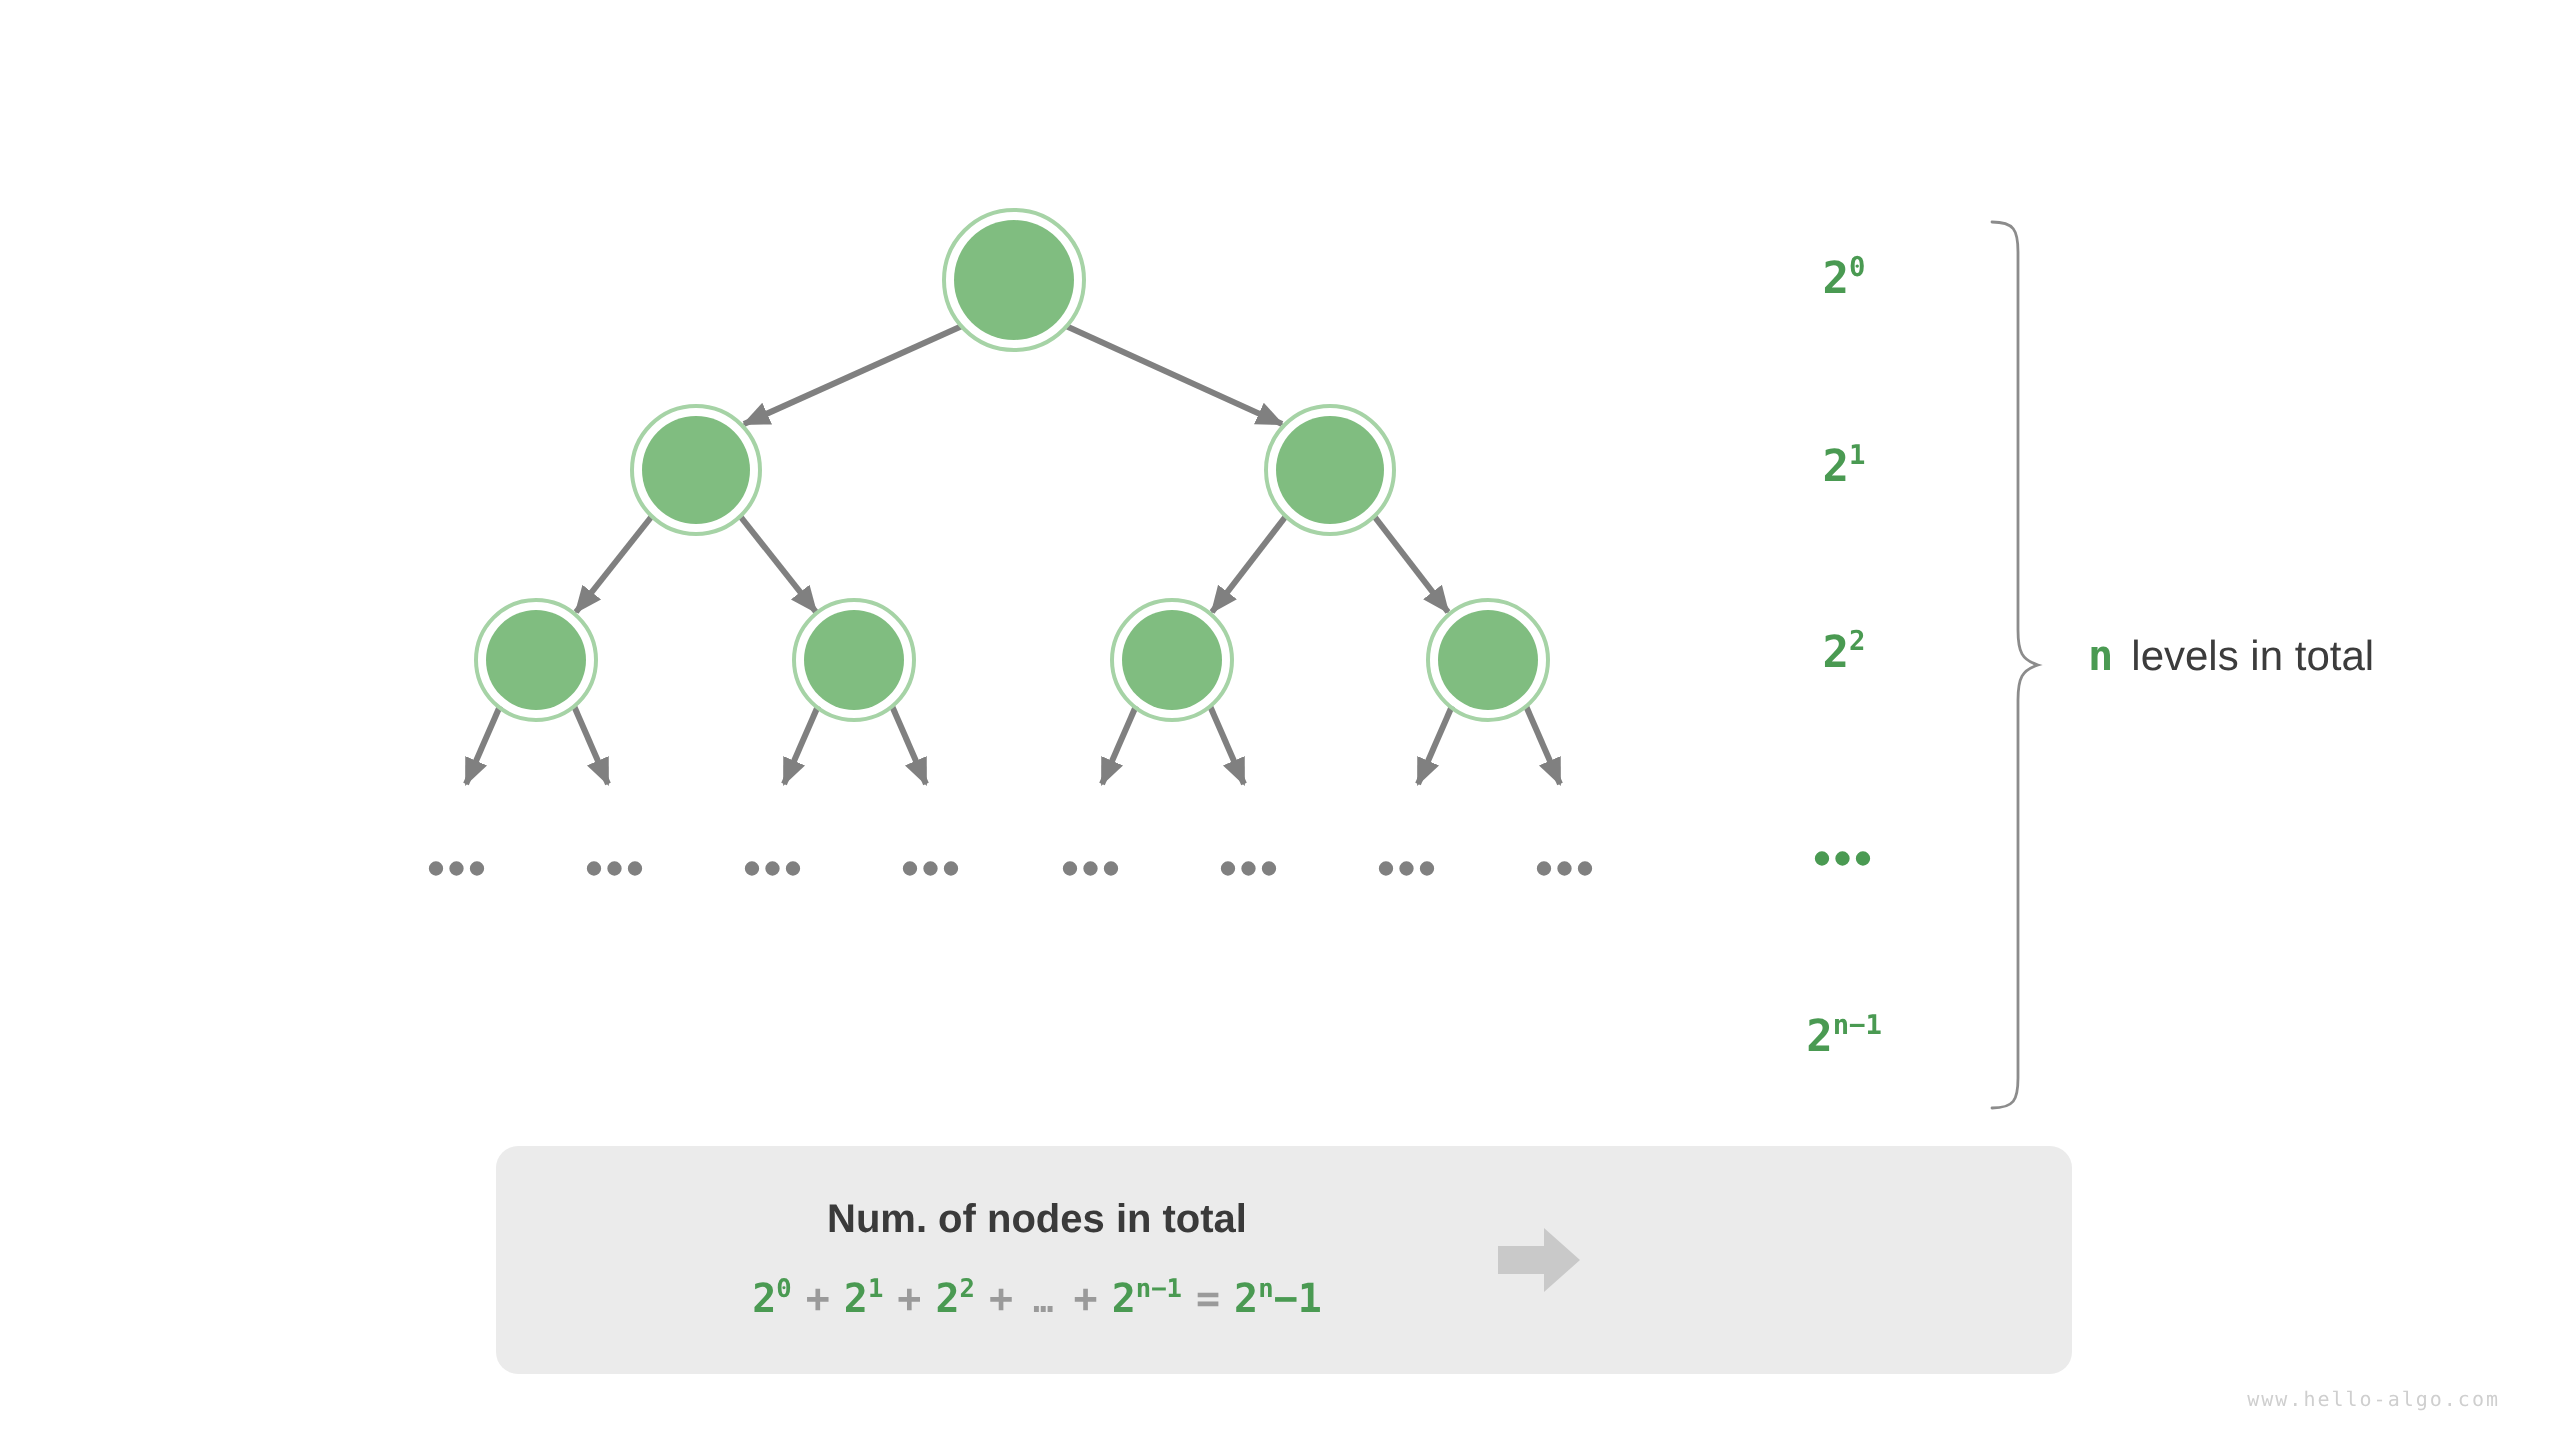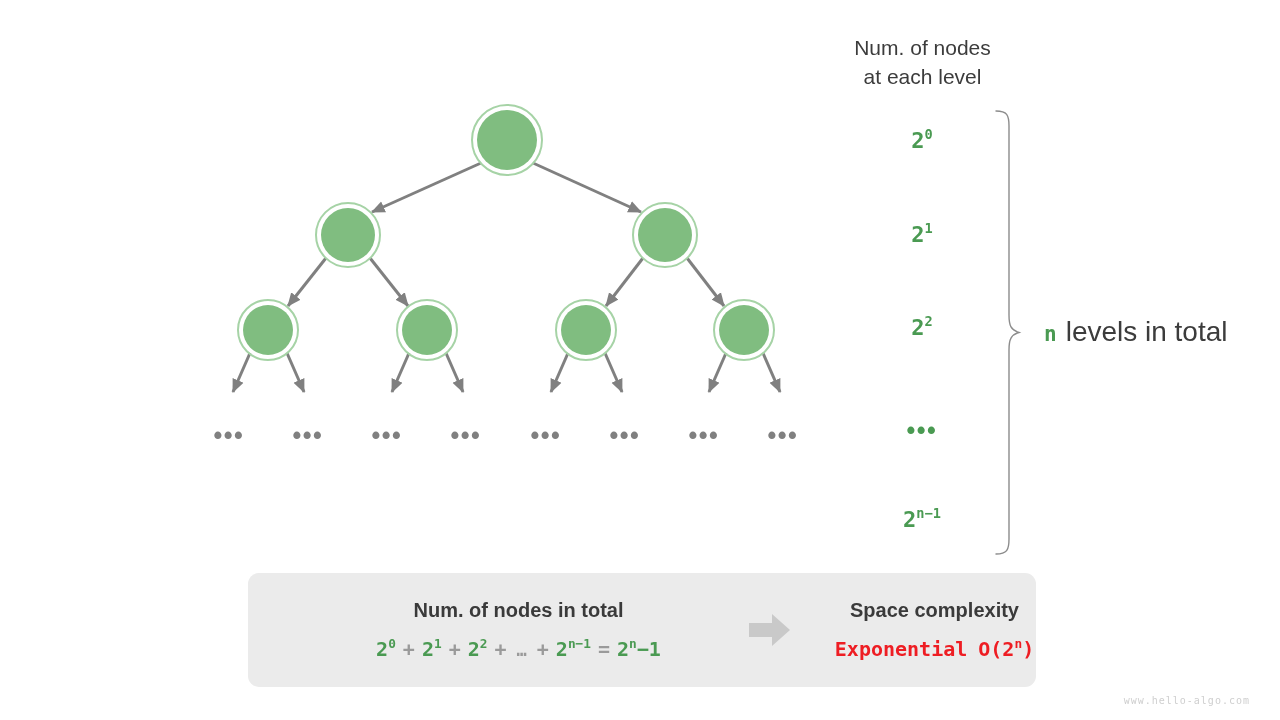--- a/index.html
+++ b/index.html
@@ -88,21 +88,21 @@
     white-space: nowrap;
   }
   #levels-total .nvar {
     font-family: "DejaVu Sans Mono", monospace;
     font-weight: 700;
     font-size: 21px;
     color: #4a9a52;
   }
   #levels-total .txt {
     font-family: "Liberation Sans", sans-serif;
-    font-size: 28px;
+    font-size: 21px;
     color: #3c3c3c;
   }
 
   
   #summary-box {
     position: absolute;
     left: 248px; top: 573px;
     width: 788px; height: 114px;
     background: #ebebeb;
     border-radius: 11px;
@@ -244,24 +244,20 @@
     <span class="dots" style="left:229px;top:435px">•••</span>
     <span class="dots" style="left:308px;top:435px">•••</span>
     <span class="dots" style="left:387px;top:435px">•••</span>
     <span class="dots" style="left:466px;top:435px">•••</span>
     <span class="dots" style="left:546px;top:435px">•••</span>
     <span class="dots" style="left:625px;top:435px">•••</span>
     <span class="dots" style="left:704px;top:435px">•••</span>
     <span class="dots" style="left:783px;top:435px">•••</span>
   </div>
 
-  <div id="col-header">
-    <span class="l1">Num. of nodes</span>
-    <span class="l2">at each level</span>
-  </div>
 
   <div>
     <div class="level-label" style="left:922px;top:140px">
       <span>2</span><sup>0</sup>
     </div>
     <div class="level-label" style="left:922px;top:234px">
       <span>2</span><sup>1</sup>
     </div>
     <div class="level-label" style="left:922px;top:327px">
       <span>2</span><sup>2</sup>
@@ -306,26 +302,19 @@
           <span class="term"><span>2</span><sup>n</sup><span>−1</span></span>
         </div>
       </div>
 
       <div id="big-arrow">
         <svg width="42" height="34" viewBox="0 0 42 34">
           <path d="M 0 10 L 23 10 L 23 1 L 41 17 L 23 33 L 23 24 L 0 24 Z" fill="#c9c9c9"></path>
         </svg>
       </div>
 
-      <div class="sum-col" id="sum-right">
-        <div class="sum-title">Space complexity</div>
-        <div class="result">
-          <span>Exponential</span>
-          <span><span>O(2</span><sup>n</sup><span>)</span></span>
-        </div>
-      </div>
 
     </div>
   </div>
 
   <div id="watermark">www.hello-algo.com</div>
 
 </div>
 
 </body></html>

